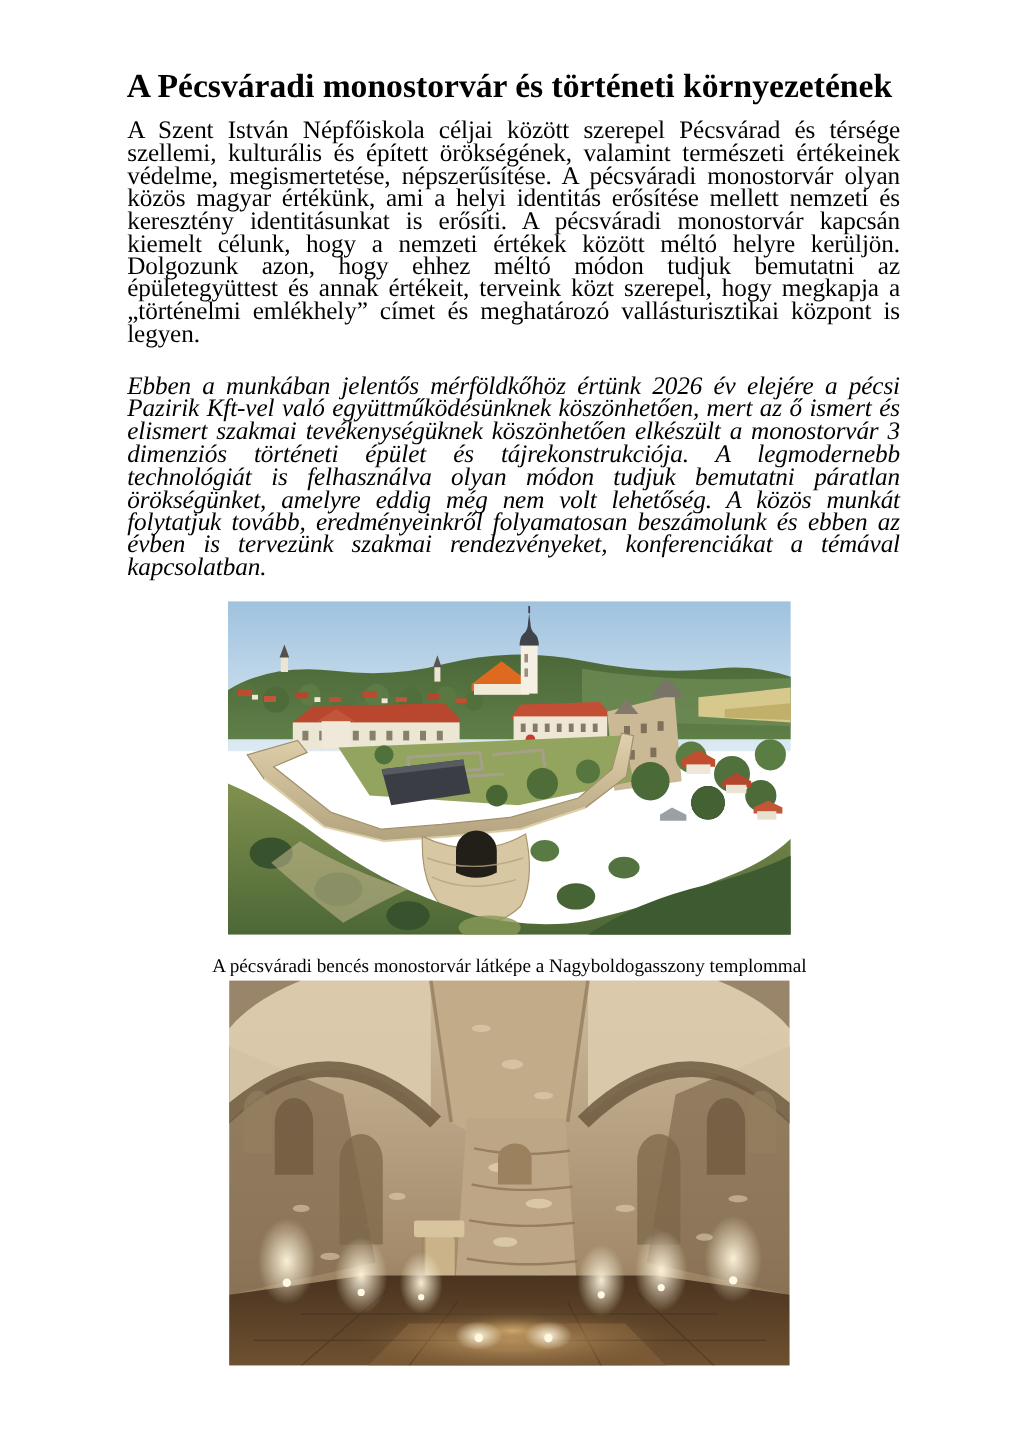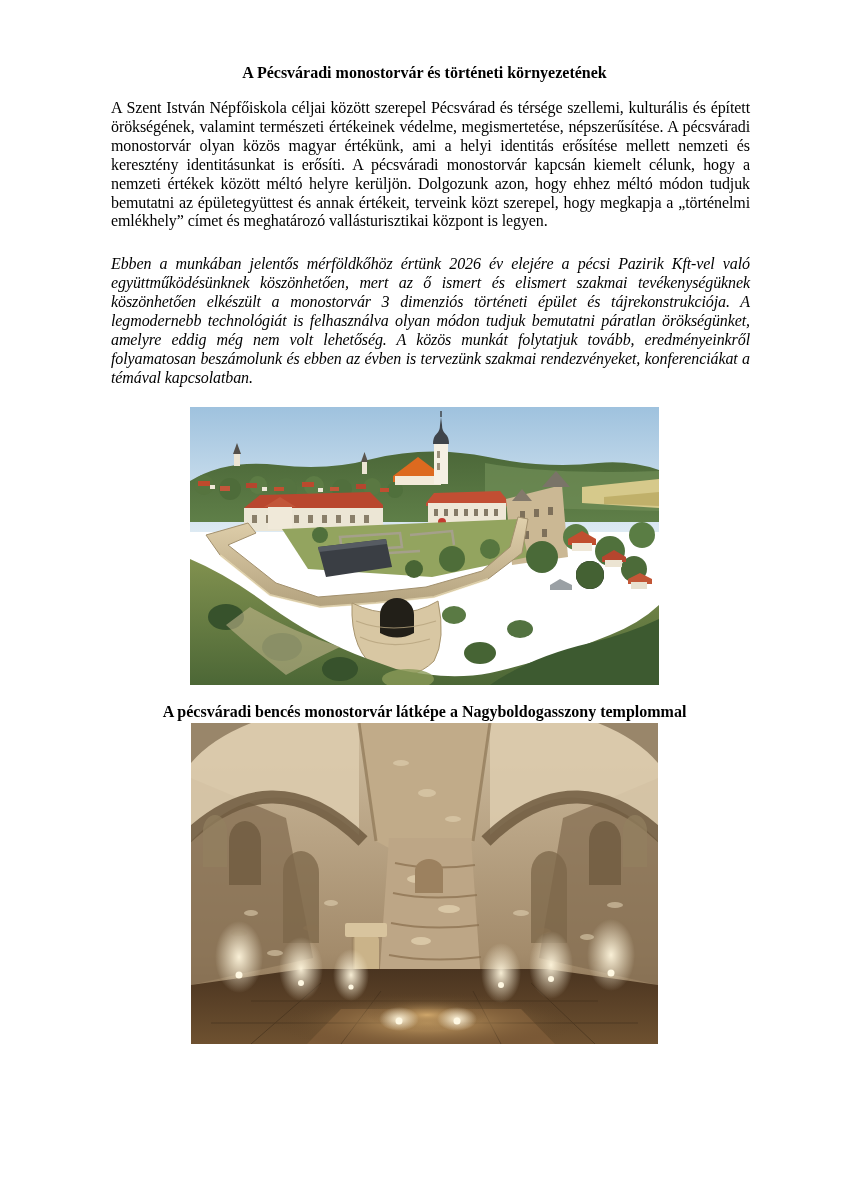--- a/index.html
+++ b/index.html
@@ -3,36 +3,36 @@
 <meta charset="utf-8">
 <style>
   html,body{margin:0;padding:0;}
   body{
     width:849px;height:1200px;background:#ffffff;color:#000000;
     font-family:"Liberation Serif","DejaVu Serif",serif;
     overflow:hidden;position:relative;
   }
   .page{padding:60px 99px 0 99px;}
   .doc-title{
-    margin:0 0 13px 0;font-size:16px;font-weight:bold;line-height:26px;
+    margin:0 0 13px 0;font-size:28px;font-weight:bold;line-height:26px;
     text-align:center;letter-spacing:0;
   }
   .doc-title .tline{display:block;}
   .body-par{
-    margin:0 0 19px 12px;font-size:16px;line-height:18.9px;
+    margin:0 0 19px 7px;font-size:21px;line-height:18.9px;
     text-align:justify;text-justify:inter-word;letter-spacing:-0.1px;
   }
   .body-par + .body-par{margin-top:24px;font-style:italic;}
   figure{margin:0;text-align:center;}
   figure svg{display:block;margin:0 auto;}
   figcaption{
     font-size:16px;line-height:19px;text-align:center;color:#000;
   }
   .fig-aerial{margin-top:0;}
-  .fig-aerial figcaption{margin-top:17px;margin-bottom:2px;font-weight:bold;}
+  .fig-aerial figcaption{margin-top:17px;margin-bottom:2px;}
   .fig-chapel figcaption{margin-top:15px;}
 </style>
 </head>
 <body>
 
 <div class="page">
 
   <h1 class="doc-title">
     <span class="tline">A Pécsváradi monostorvár és történeti környezetének</span>
   </h1>

